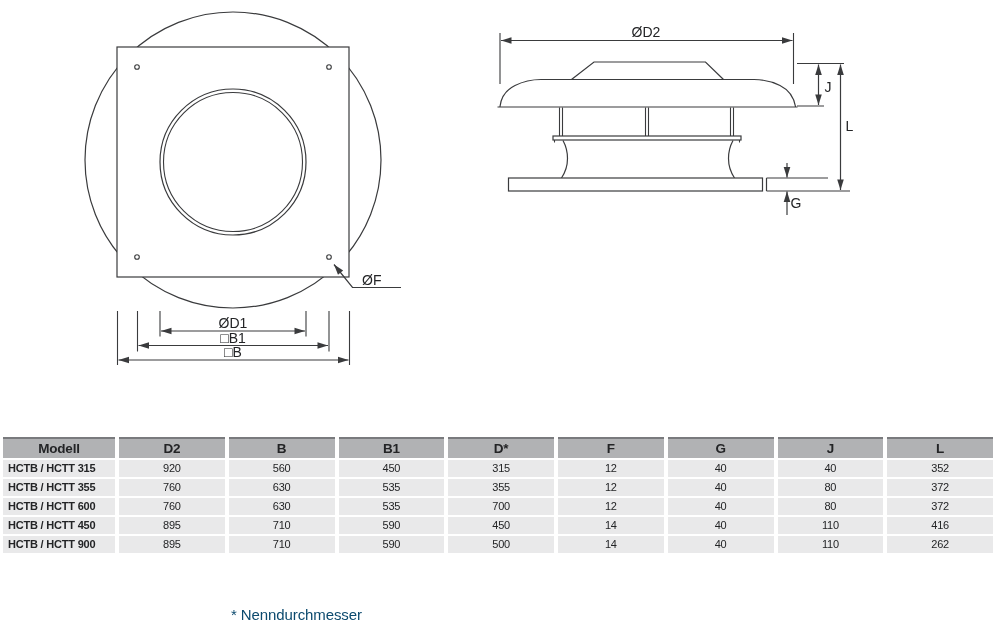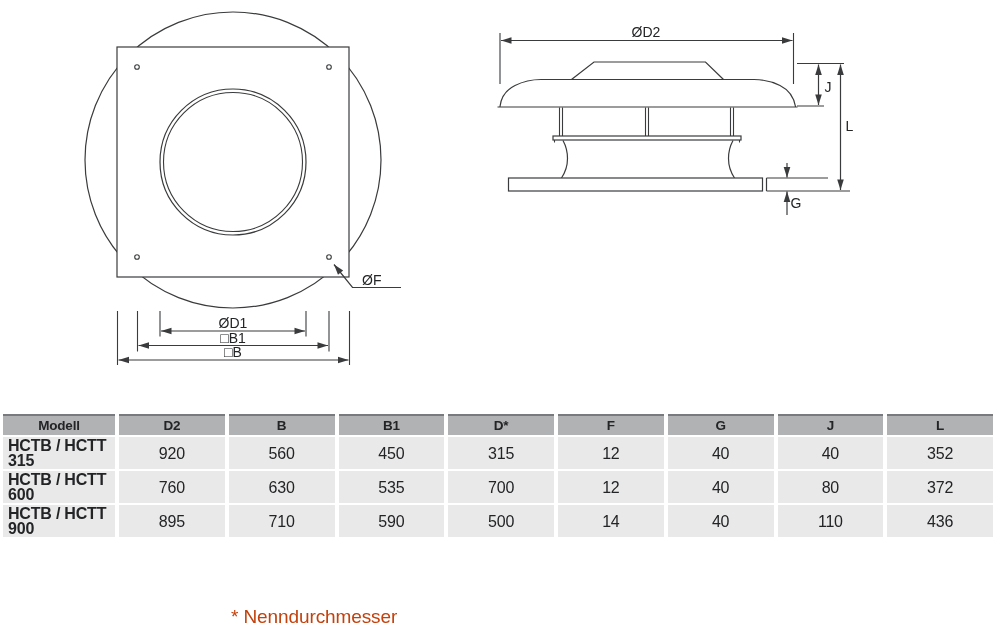--- a/index.html
+++ b/index.html
@@ -8,31 +8,31 @@
   }
   html,body{margin:0;padding:0;background:#fff;}
   .page{position:relative;width:1000px;height:629px;background:#fff;overflow:hidden;
         font-family:"Liberation Sans",sans-serif;}
   .drawing-svg{position:absolute;top:0;left:0;}
   .ln{stroke:var(--line);stroke-width:1.2;fill:none;}
   .thin{stroke:var(--line);stroke-width:1.1;fill:none;}
   .whitefill{fill:#fff;stroke:var(--line);stroke-width:1.2;}
   .dim-label{fill:var(--text);font-family:"Liberation Sans",sans-serif;font-size:14px;}
   #arr-path{fill:var(--line);}
-  .table-wrap{position:absolute;top:412px;left:0;width:1000px;}
+  .table-wrap{position:absolute;top:435px;left:0;width:1000px;}
   table{border-collapse:separate;border-spacing:4px 2px;table-layout:fixed;
         width:998px;margin-left:-1px;}
   th{background:var(--header-bg);border-top:2px solid var(--header-border);
      font-size:13.5px;font-weight:bold;color:var(--text);height:15px;padding:2px 0;
      letter-spacing:-0.2px;}
-  td{background:var(--row-bg);font-size:16px;color:var(--text);text-align:center;
+  td{background:var(--row-bg);font-size:11px;color:var(--text);text-align:center;
      height:15px;line-height:15px;padding:1px 4px;letter-spacing:-0.2px;}
   td.model{text-align:left;padding-left:5px;font-weight:bold;}
   col.c-model{width:112px;}
-  .footnote{position:absolute;top:606px;left:231px;font-size:19px;color:#c2410c;
+  .footnote{position:absolute;top:606px;left:231px;font-size:15px;color:#0c4a6e;
             letter-spacing:-0.1px;}
 </style>
 </head>
 <body>
 
 <div class="page">
 
   <svg class="drawing-svg" width="1000" height="432" viewBox="0 0 1000 432">
     <defs>
       <marker id="arr" markerUnits="userSpaceOnUse" markerWidth="12" markerHeight="9" refX="11" refY="4.5" orient="auto-start-reverse">
@@ -136,39 +136,61 @@
             <td>920</td>
             <td>560</td>
             <td>450</td>
             <td>315</td>
             <td>12</td>
             <td>40</td>
             <td>40</td>
             <td>352</td>
           </tr>
           <tr>
+            <td class="model">HCTB / HCTT 355</td>
+            <td>760</td>
+            <td>630</td>
+            <td>535</td>
+            <td>355</td>
+            <td>12</td>
+            <td>40</td>
+            <td>80</td>
+            <td>372</td>
+          </tr>
+          <tr>
             <td class="model">HCTB / HCTT 600</td>
             <td>760</td>
             <td>630</td>
             <td>535</td>
             <td>700</td>
             <td>12</td>
             <td>40</td>
             <td>80</td>
             <td>372</td>
           </tr>
           <tr>
+            <td class="model">HCTB / HCTT 450</td>
+            <td>895</td>
+            <td>710</td>
+            <td>590</td>
+            <td>450</td>
+            <td>14</td>
+            <td>40</td>
+            <td>110</td>
+            <td>416</td>
+          </tr>
+          <tr>
             <td class="model">HCTB / HCTT 900</td>
             <td>895</td>
             <td>710</td>
             <td>590</td>
             <td>500</td>
             <td>14</td>
             <td>40</td>
             <td>110</td>
-            <td>436</td>
+            <td>262</td>
           </tr>
         </tbody>
     </table>
   </div>
 
   <div class="footnote">* Nenndurchmesser</div>
 </div>
 
 </body></html>

